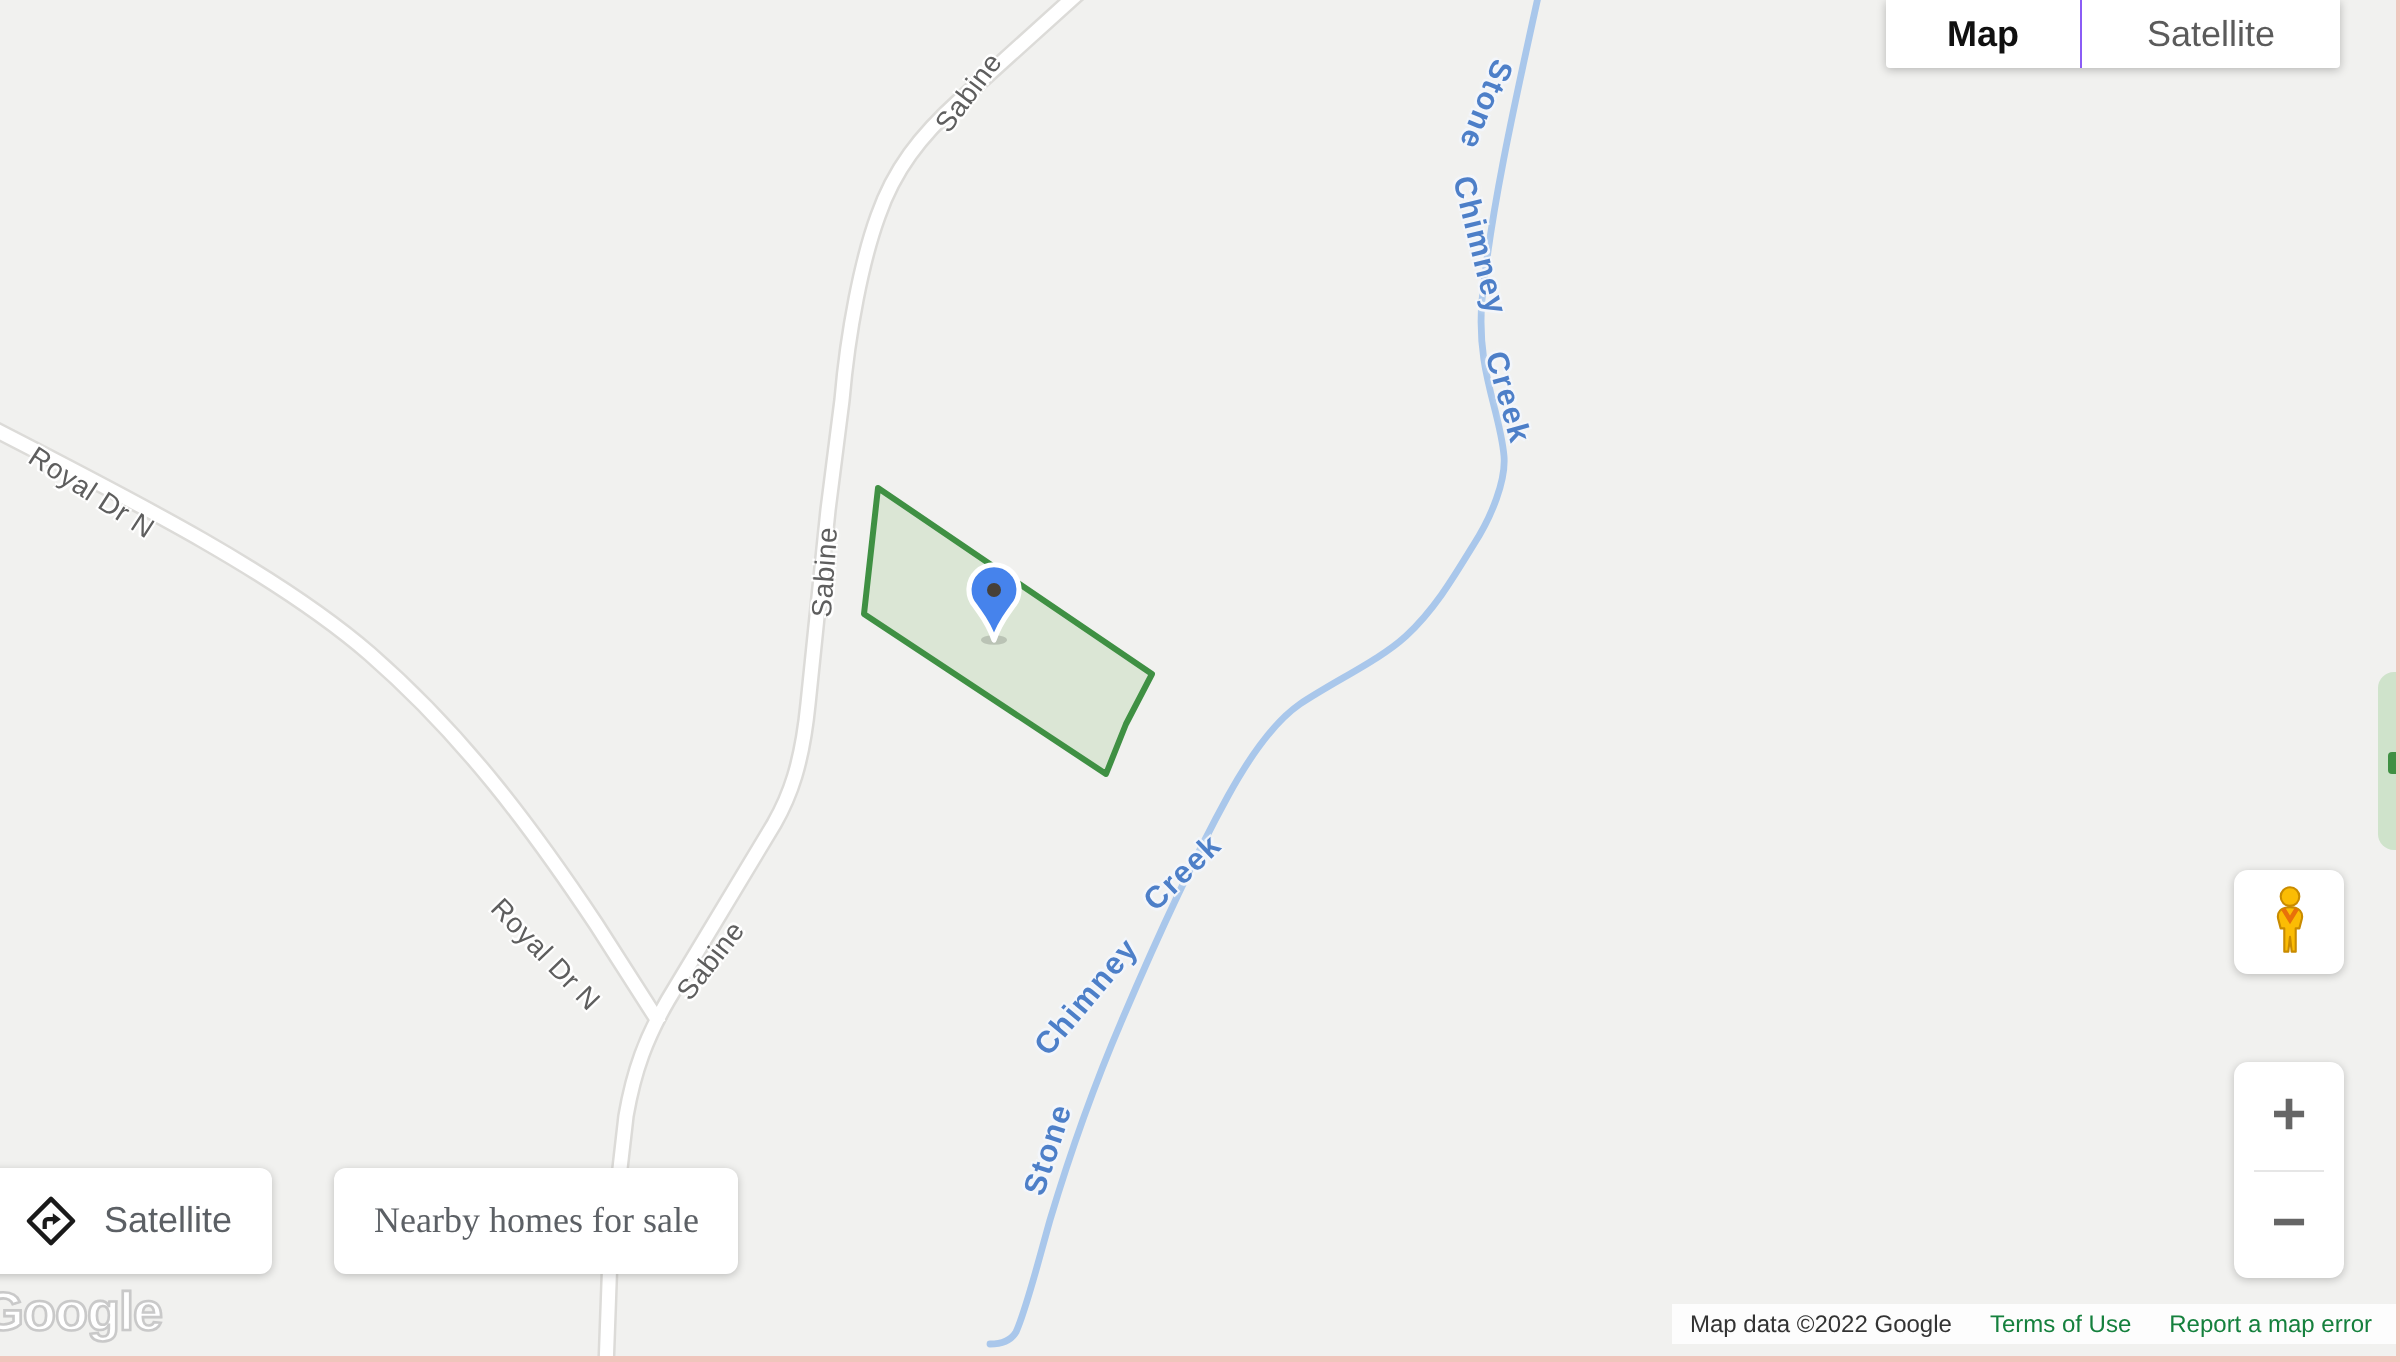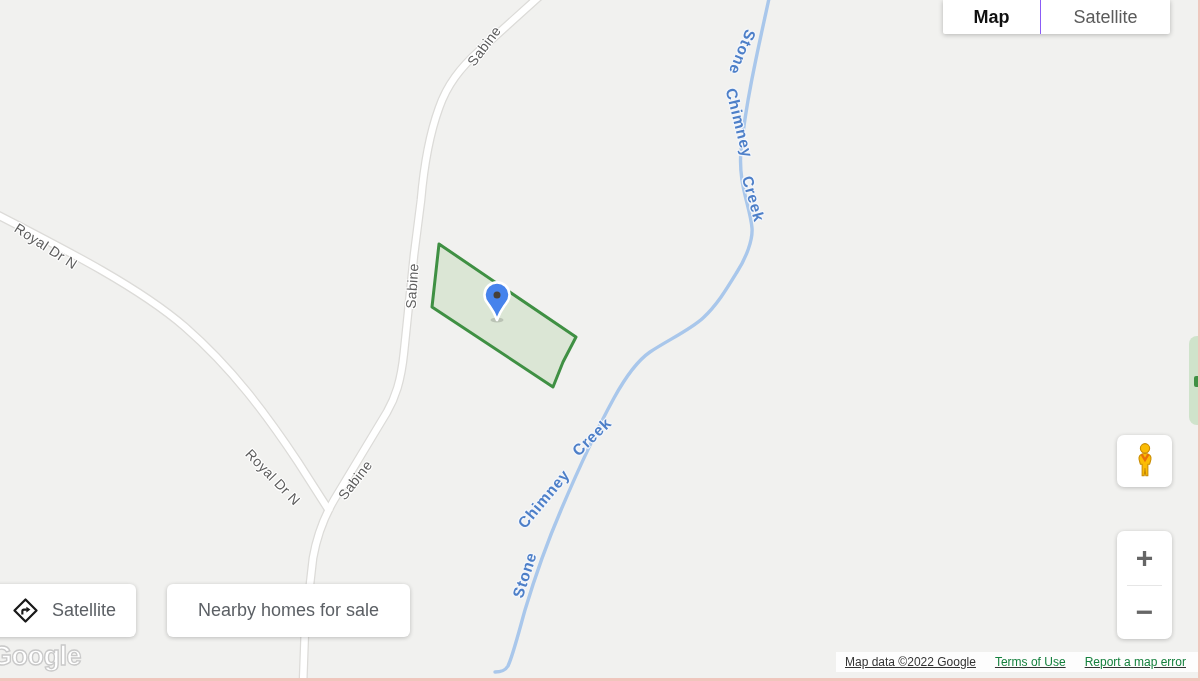--- a/index.html
+++ b/index.html
@@ -34,32 +34,32 @@
   .mt-map { width:97px; font-weight:bold; color:#101010; }
   .mt-sat { width:130px; color:#5b5b5b; border-left:1px solid #8b5cf6; }
 
   
   .act-btn {
     position:absolute; top:584px; height:53px; background:#fff; border-radius:6px;
     box-shadow:0 1px 4px rgba(0,0,0,.22); display:flex; align-items:center;
     font-size:18px; color:#5c6065; cursor:pointer; white-space:nowrap;
   }
   #directions-btn { left:-14px; padding:0 20px 0 26px; gap:13px; }
-  #nearby-btn { left:167px; padding:0 31px; }
+  #nearby-btn { left:167px; padding:0 20px;font-family:Liberation Serif, serif; }
 
   
   .glogo {
     position:absolute; left:-9px; top:641px; font-size:27px; font-weight:bold; letter-spacing:-.5px;
     color:#fff; -webkit-text-stroke:1.3px #c9c9c9; text-shadow:0 0 1px #cfcfcf; cursor:pointer;
   }
 
   
   .attrib {
     position:absolute; right:0; bottom:6px; height:20px; display:flex; align-items:center; gap:19px;
-    background:rgba(255,255,255,.85); padding:0 12px 0 9px; font-size:12px; color:#333;text-decoration:underline;
+    background:rgba(255,255,255,.85); padding:0 12px 0 9px; font-size:12px; color:#333;
   }
   .attrib a { color:#15803d; text-decoration:none; cursor:pointer; }
 
   
   .pegman-btn {
     position:absolute; left:1117px; top:435px; width:55px; height:52px; background:#fff; border-radius:7px;
     box-shadow:0 1px 4px rgba(0,0,0,.22); display:flex; align-items:center; justify-content:center; cursor:pointer;
   }
   .zoomctl {
     position:absolute; left:1117px; top:531px; width:55px; height:108px; background:#fff; border-radius:7px;

